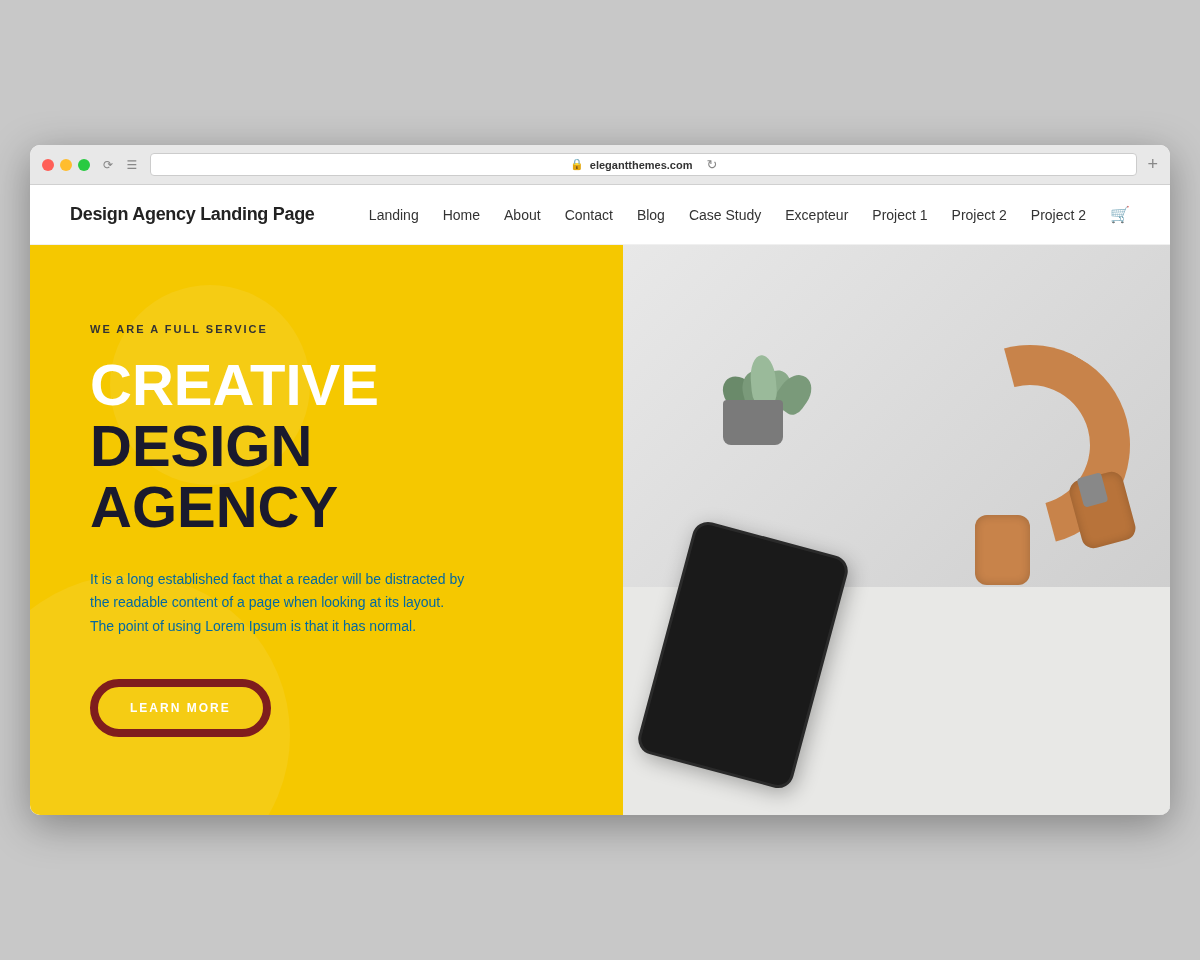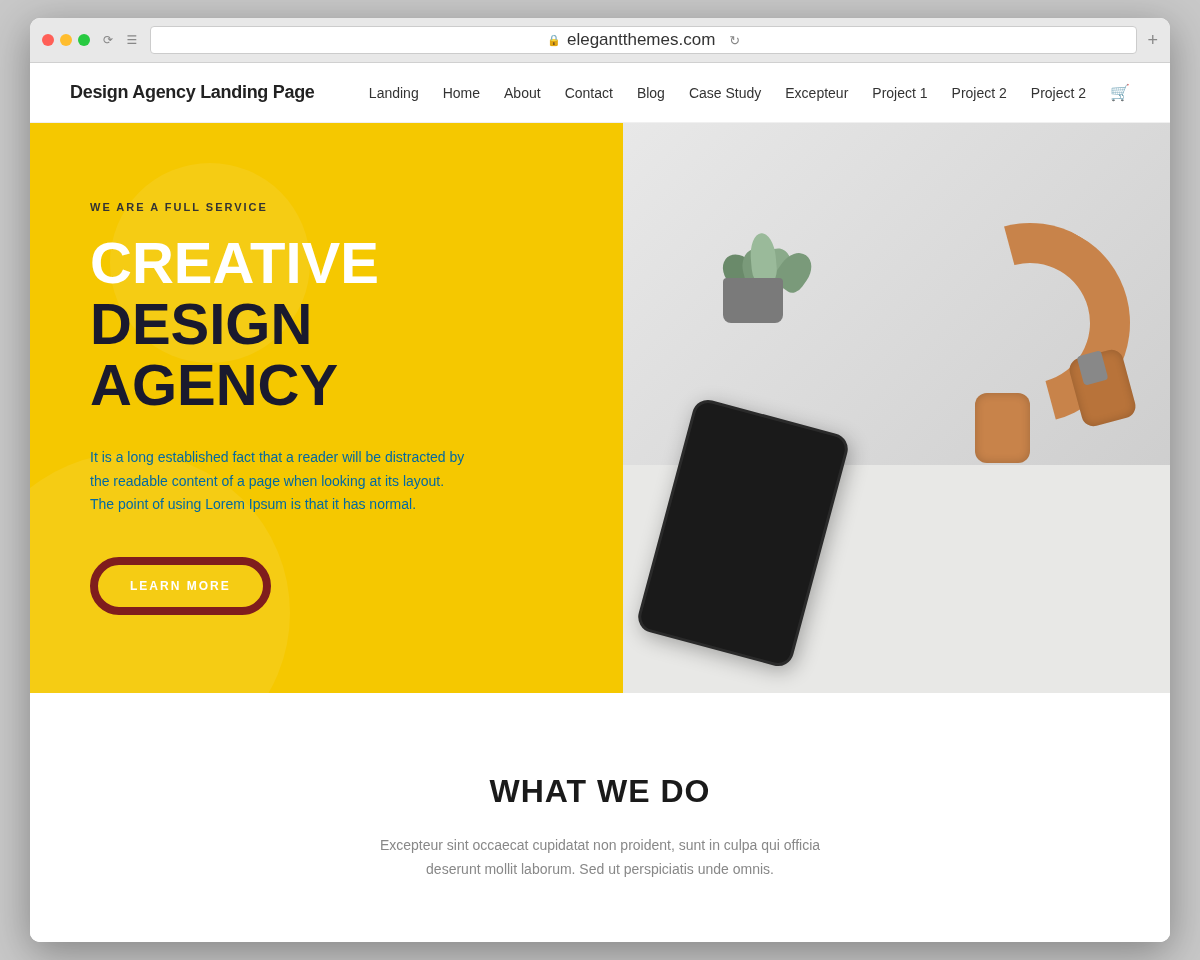--- a/index.html
+++ b/index.html
@@ -69,22 +69,23 @@
       justify-content: center;
       gap: 6px;
       font-size: 12px;
       color: #555;
     }
     .address-bar .lock-icon {
       color: #888;
       font-size: 11px;
     }
     .address-url {
-      font-size: 17px;
+      font-size: 11px;
       color: #333;
+      font-weight: bold;
     }
 
     .browser-right-controls {
       display: flex;
       gap: 6px;
       align-items: center;
     }
     .br-plus {
       color: #888;
       font-size: 18px;
@@ -462,19 +463,15 @@
             <div class="headphone-cup-left"></div>
             <div class="headphone-cup-right"></div>
             <div class="headphone-hinge"></div>
           </div>
 
           <div class="phone-shape"></div>
         </div>
       </div>
     </section>
 
-    <section class="what-we-do">
-      <h2 class="section-title">WHAT WE DO</h2>
-      <p class="section-subtitle">Excepteur sint occaecat cupidatat non proident, sunt in culpa qui officia deserunt mollit laborum. Sed ut perspiciatis unde omnis.</p>
-    </section>
 
   </div>
 </div>
 
 </body></html>

